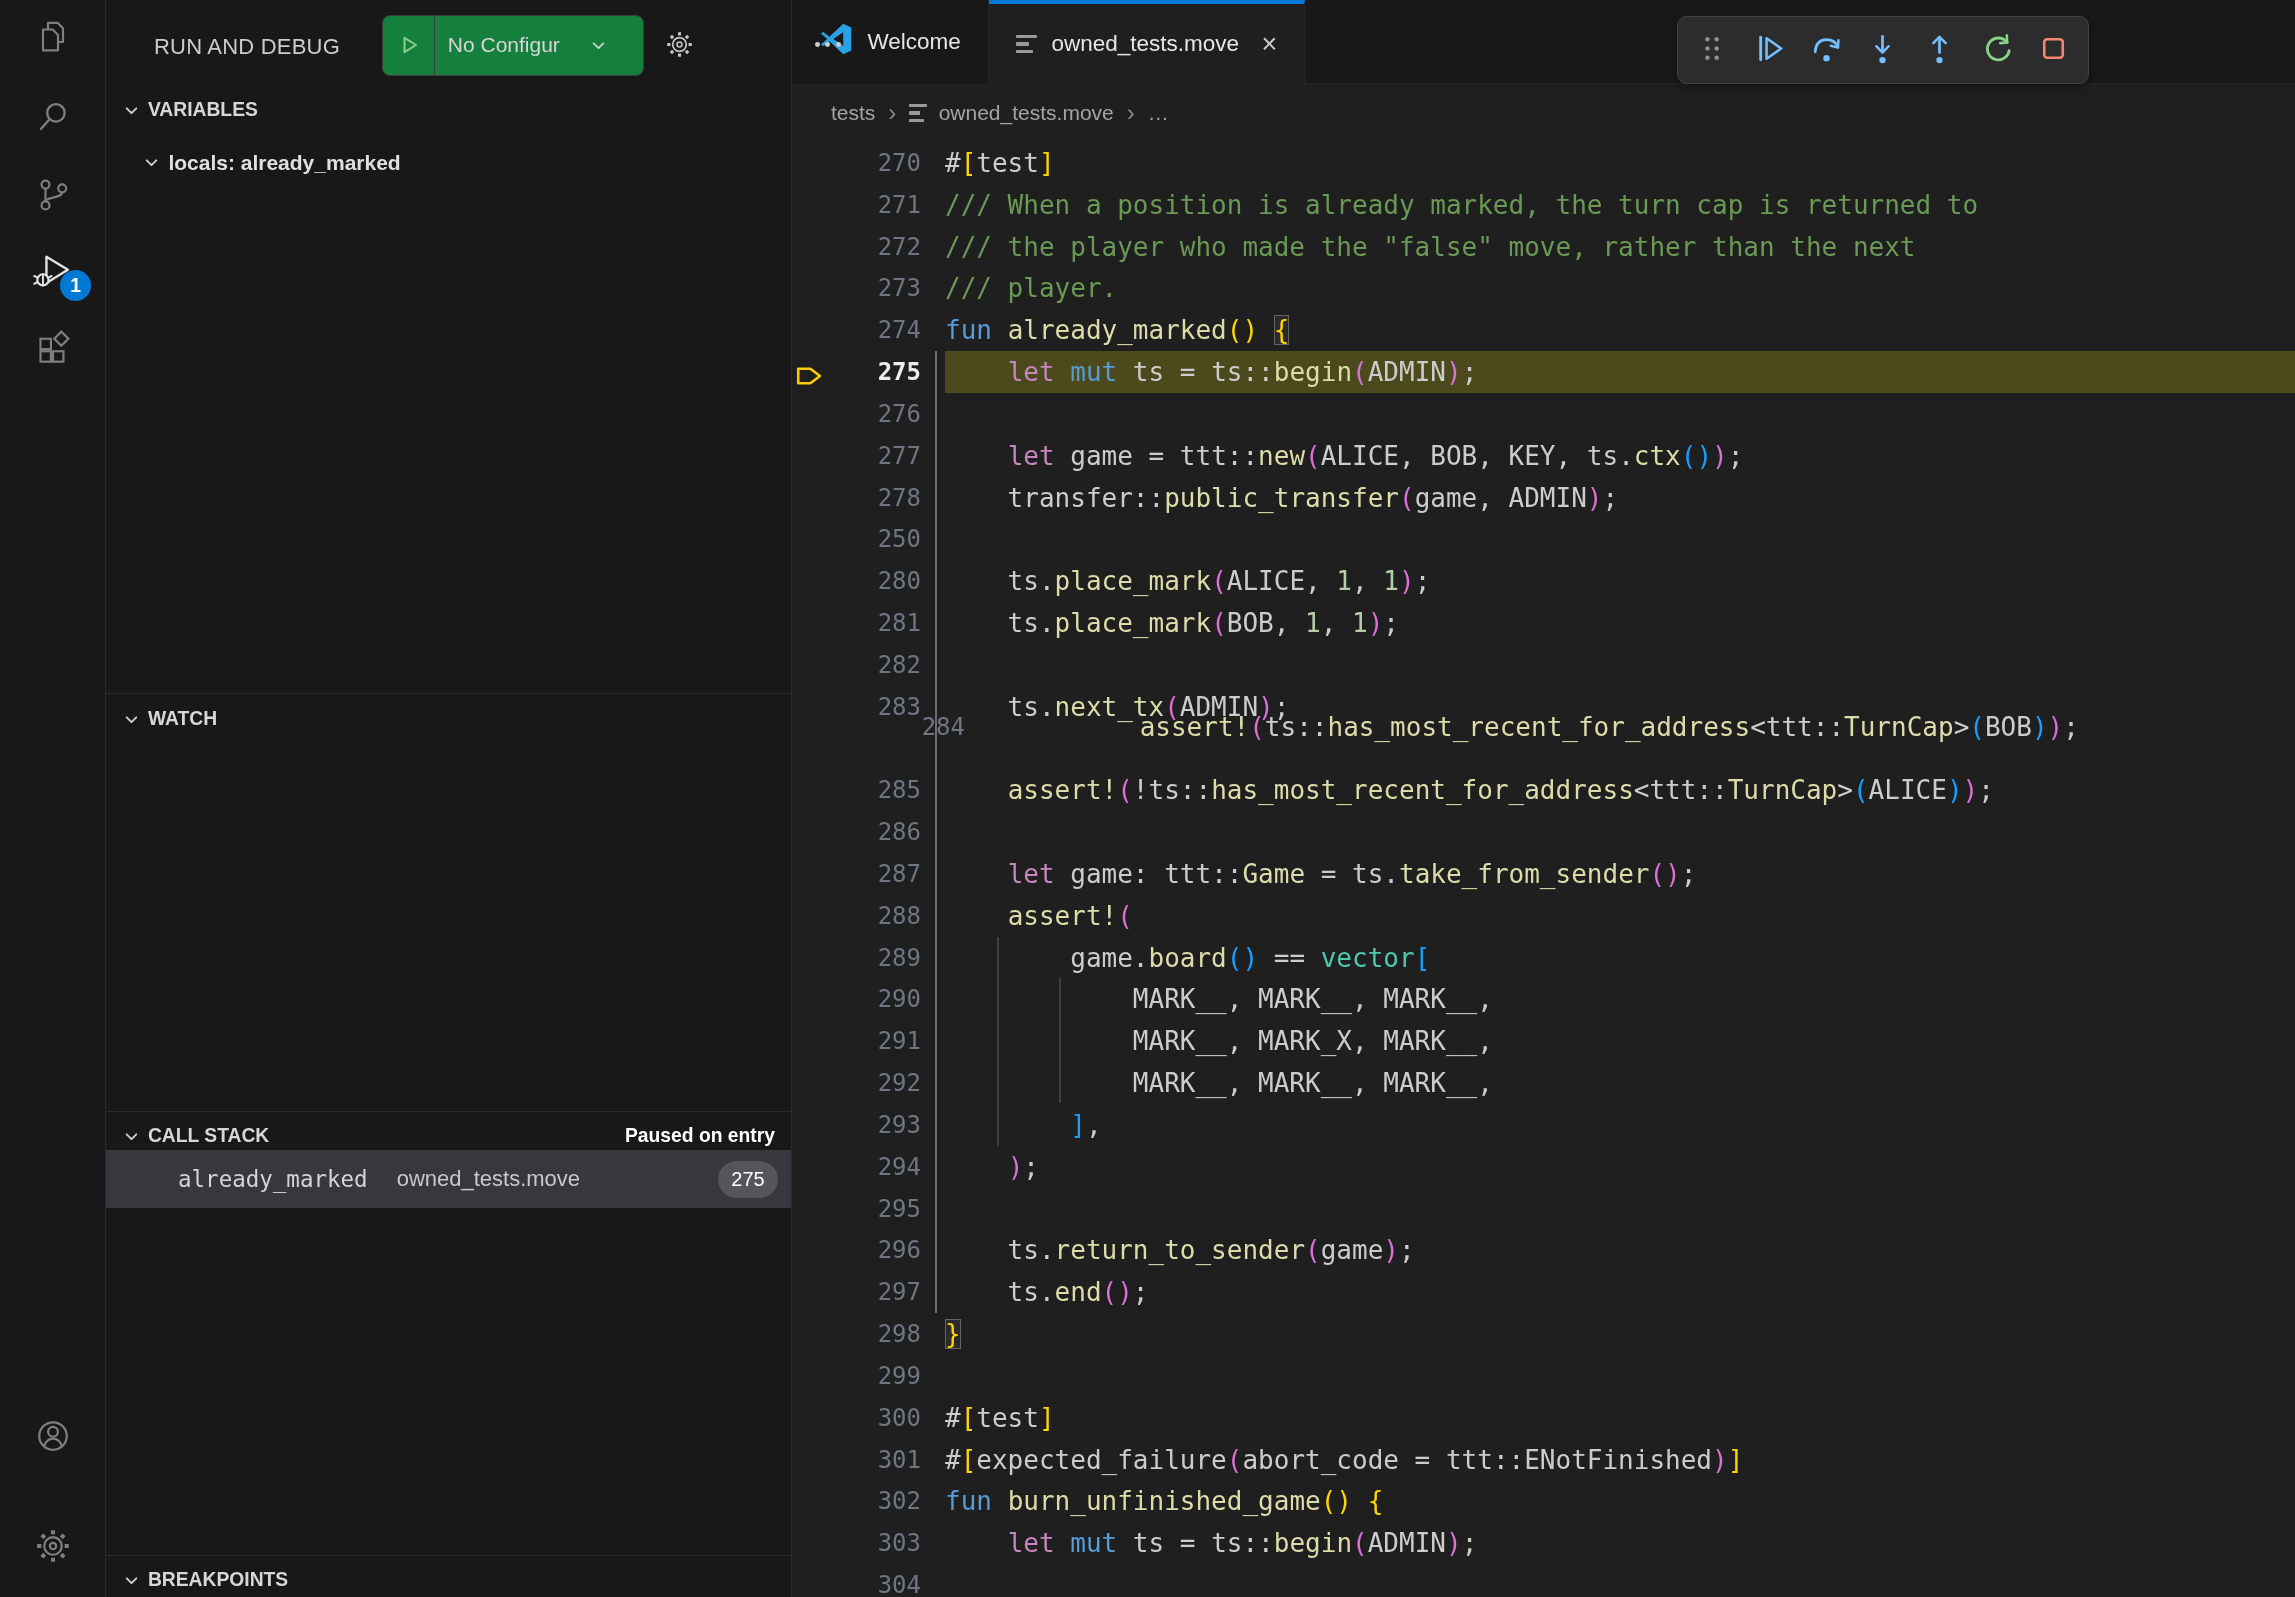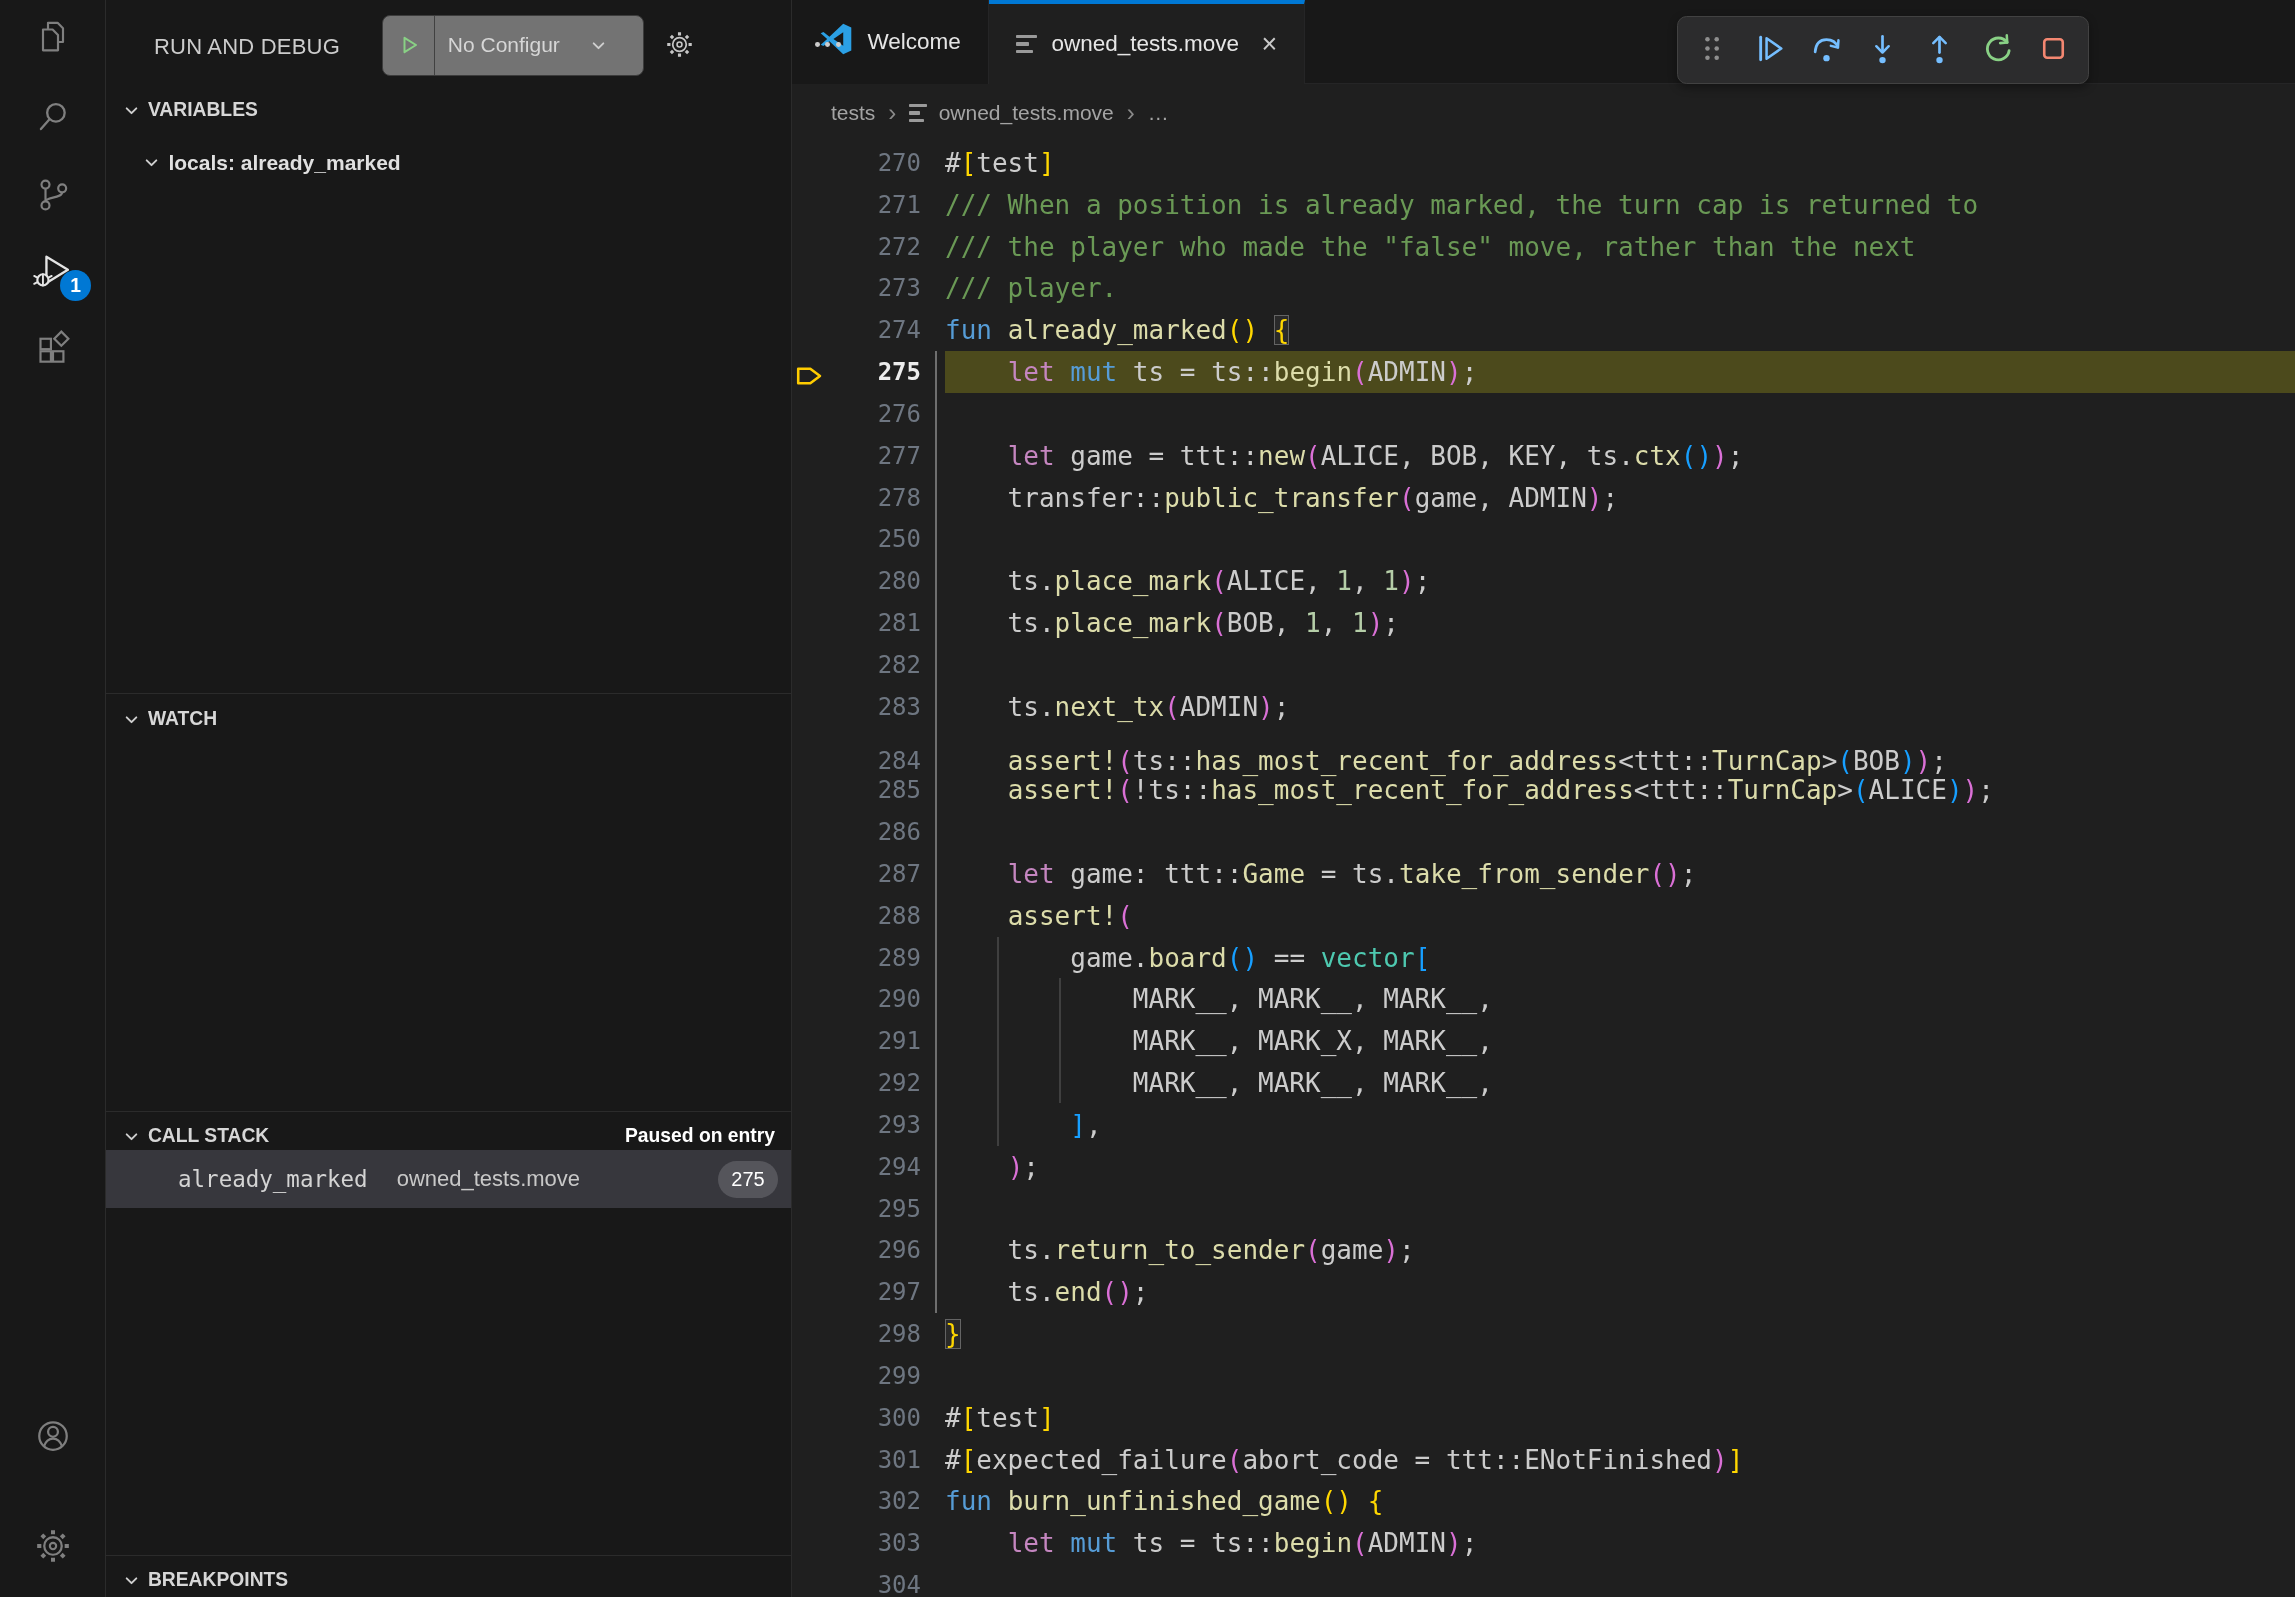--- a/index.html
+++ b/index.html
@@ -8,21 +8,21 @@
 
   
   .activity-bar{position:absolute;left:0;top:0;width:106px;height:100%;background:#181818;border-right:0.8px solid #2b2b2b;z-index:10;}
   .ab-item{position:absolute;left:0;width:105px;height:77px;display:flex;align-items:center;justify-content:center;cursor:pointer;}
   .ab-badge{position:absolute;left:60px;top:35px;width:31px;height:31px;border-radius:50%;background:#0078D4;color:#fff;font-size:19.3px;font-weight:700;display:flex;align-items:center;justify-content:center;}
 
   
   .sidebar{position:absolute;left:106px;top:0;width:686px;height:100%;background:#181818;border-right:0.8px solid #2b2b2b;z-index:5;}
   .sb-header{position:absolute;left:0;top:0;width:100%;height:85px;}
   .sb-title{position:absolute;left:48px;top:34px;font-size:22px;font-weight:500;color:#cccccc;letter-spacing:0.2px;white-space:nowrap;}
-  .config-btn{position:absolute;left:276px;top:14.5px;width:262px;height:61px;background:#737373;border:0.8px solid #3c3c3c;border-radius:8px;display:flex;align-items:center;cursor:pointer;overflow:hidden;}
+  .config-btn{position:absolute;left:276px;top:14.5px;width:262px;height:61px;background:#15803d;border:0.8px solid #3c3c3c;border-radius:8px;display:flex;align-items:center;cursor:pointer;overflow:hidden;}
   .cfg-play{display:flex;align-items:center;justify-content:center;width:51px;flex:none;}
   .cfg-sep{width:0.8px;height:61px;background:#414141;flex:none;}
   .cfg-label{font-size:21px;color:#d6d6d6;padding-left:13px;white-space:nowrap;overflow:hidden;max-width:153px;flex:1;}
   .cfg-chev{flex:none;margin-right:6.4px;display:flex;}
   .sb-gear{position:absolute;left:558px;top:29px;display:flex;cursor:pointer;}
   .sb-dots{position:absolute;left:709px;top:42px;display:flex;gap:5.6px;cursor:pointer;}
   .sb-dots i{width:4.8px;height:4.8px;border-radius:50%;background:#cccccc;display:block;}
   .section-header{position:absolute;left:0;width:100%;height:40px;display:flex;align-items:center;font-size:19.3px;font-weight:700;color:#d7d7d7;cursor:pointer;}
   .section-header .chev{margin-left:14.5px;margin-right:6.4px;display:flex;}
   .divider{position:absolute;left:0;width:100%;height:0.8px;background:#2b2b2b;}
@@ -386,21 +386,21 @@
           <div class="cl-num">282</div>
           <div class="cl-gap"></div>
           <div class="cl-text"></div>
         </div>
         <div class="code-line" style="top: 544px;">
           <div class="cl-margin"></div>
           <div class="cl-num">283</div>
           <div class="cl-gap"></div>
           <div class="cl-text"><span class="tk-w">    ts.</span><span class="tk-fn">next_tx</span><span class="tk-b2">(</span><span class="tk-w">ADMIN</span><span class="tk-b2">)</span><span class="tk-w">;</span></div>
         </div>
-        <div class="code-line" style="top: 598px;">
+        <div class="code-line" style="top: 564px; gap: 44px;">
           <div class="cl-margin"></div>
           <div class="cl-num">284</div>
           <div class="cl-gap"></div>
           <div class="cl-text"><span class="tk-w">    </span><span class="tk-fn">assert!</span><span class="tk-b2">(</span><span class="tk-w">ts::</span><span class="tk-fn">has_most_recent_for_address</span><span class="tk-w">&lt;ttt::</span><span class="tk-fn">TurnCap</span><span class="tk-w">&gt;</span><span class="tk-b3">(</span><span class="tk-w">BOB</span><span class="tk-b3">)</span><span class="tk-b2">)</span><span class="tk-w">;</span></div>
         </div>
         <div class="code-line" style="top: 627px;">
           <div class="cl-margin"></div>
           <div class="cl-num">285</div>
           <div class="cl-gap"></div>
           <div class="cl-text"><span class="tk-w">    </span><span class="tk-fn">assert!</span><span class="tk-b2">(</span><span class="tk-w">!ts::</span><span class="tk-fn">has_most_recent_for_address</span><span class="tk-w">&lt;ttt::</span><span class="tk-fn">TurnCap</span><span class="tk-w">&gt;</span><span class="tk-b3">(</span><span class="tk-w">ALICE</span><span class="tk-b3">)</span><span class="tk-b2">)</span><span class="tk-w">;</span></div>

